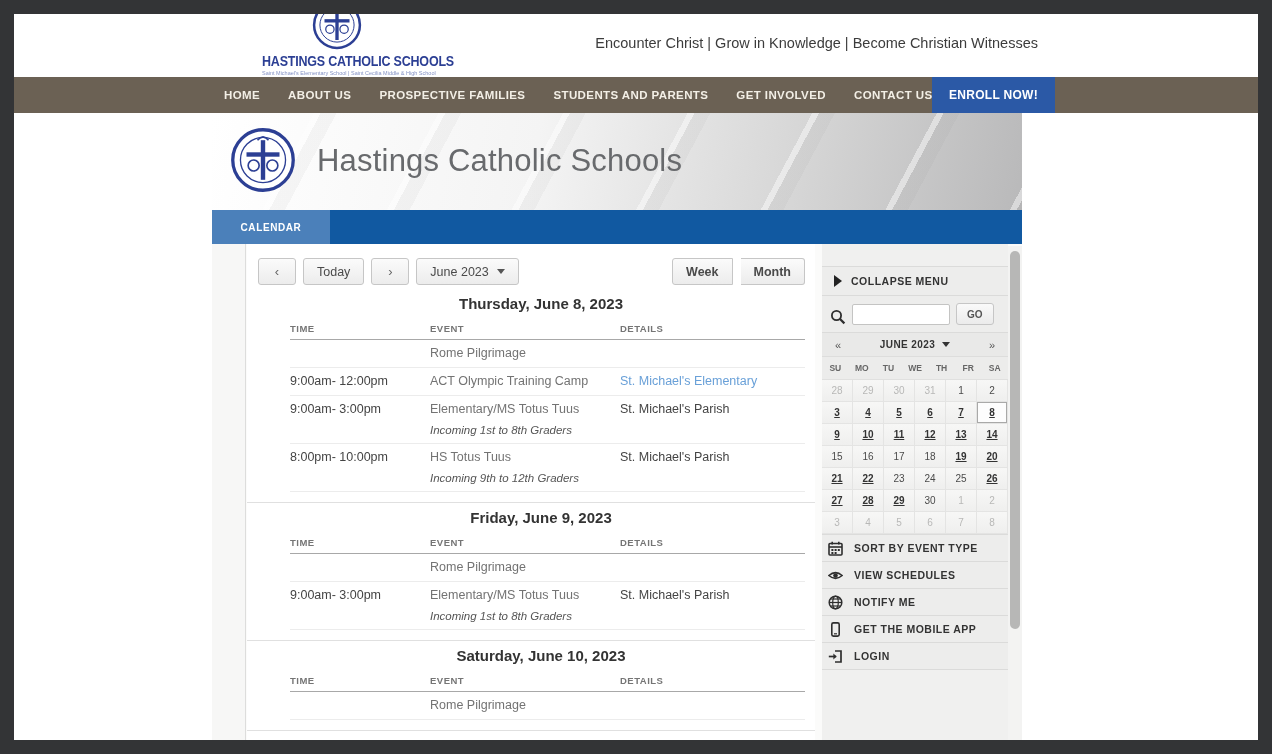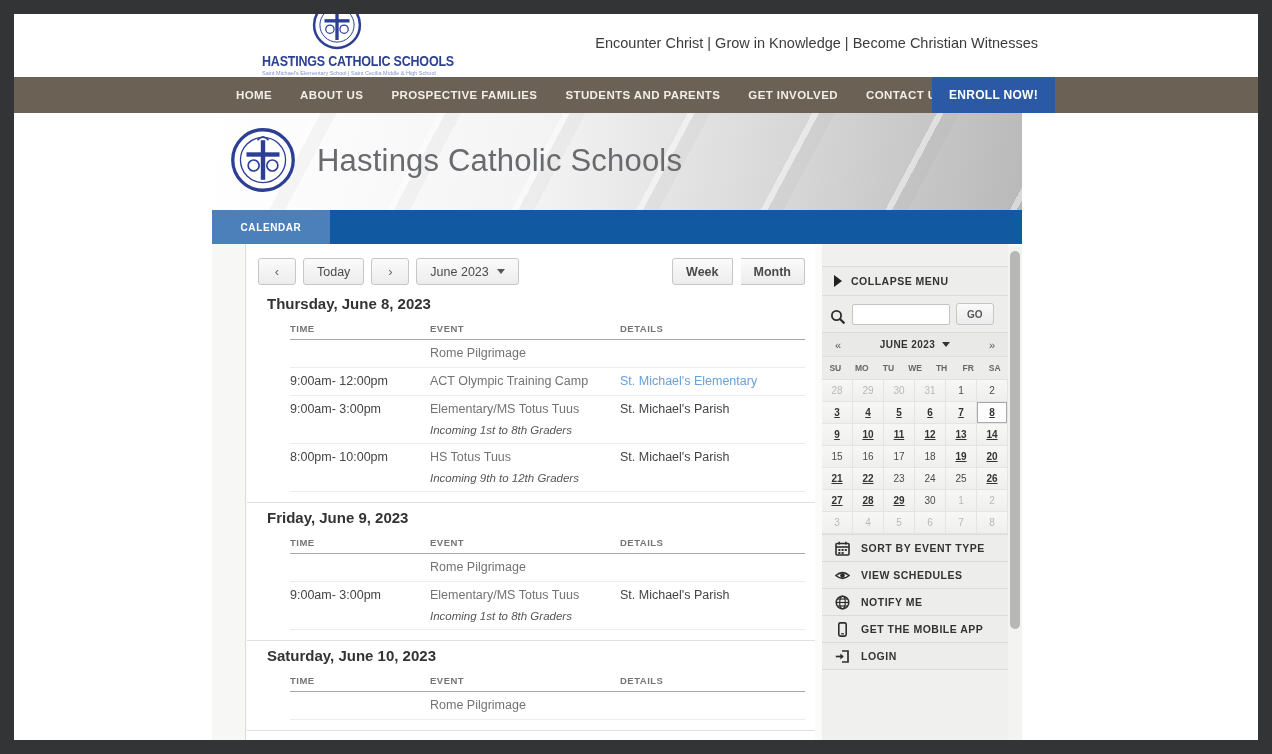--- a/index.html
+++ b/index.html
@@ -10,21 +10,21 @@
   
   .site-header { position:relative; height:63px; background:#fff; }
   .logo-block { position:absolute; left:248px; top:-14px; width:150px; text-align:center; }
   .logo-seal { width:50px; height:50px; margin:0 auto; }
   .logo-title { font-size:12.5px; font-weight:bold; color:#2c3f94; letter-spacing:-0.2px; white-space:nowrap; margin-top:1px; transform:scaleY(1.1); }
   .logo-subtitle { font-size:5.5px; color:#8492c5; white-space:nowrap; margin-top:1px; }
   .tagline { position:absolute; right:220px; top:21px; font-size:14.5px; color:#3c3c3c; }
 
   
   .nav-bar { position:relative; height:36px; background:#6b6154; }
-  .nav-list { position:absolute; left:208px; top:0; height:36px; display:flex; }
+  .nav-list { position:absolute; left:196px; top:0; height:36px; display:flex; }
   .nav-item { display:flex; align-items:center; padding:0 14px; font-size:11.5px; font-weight:bold; color:#f3efe6; letter-spacing:.4px; cursor:pointer; }
   .enroll-btn { position:absolute; left:918px; top:0; width:123px; height:36px; background:#2b59a6; color:#fff; font-size:12px; font-weight:bold; letter-spacing:.3px; display:flex; align-items:center; justify-content:center; cursor:pointer; }
 
   
   .content { position:absolute; left:198px; top:99px; width:810px; height:627px; }
 
   .banner { position:relative; height:97px; overflow:hidden;
     background:linear-gradient(100deg,#ffffff 0%,#f4f4f4 40%,#d6d6d6 72%,#b9b9ba 100%); }
   .banner::after { content:""; position:absolute; inset:0;
     background:repeating-linear-gradient(118deg, rgba(255,255,255,0) 0 90px, rgba(255,255,255,.45) 90px 96px, rgba(120,120,120,.06) 96px 110px); }
@@ -45,21 +45,21 @@
   .btn + .btn { margin-left:7px; }
   .caret-down { width:0; height:0; border-left:4px solid transparent; border-right:4px solid transparent; border-top:5px solid #555; margin-left:8px; }
   .tb-spacer { flex:1; }
   .btn-group { display:flex; }
   .btn-group .btn { border-radius:0; margin-left:8px;font-weight:bold; }
   .btn-group .btn:first-child { border-radius:3px 0 0 3px; }
   .btn-group .btn:last-child { border-radius:0 3px 3px 0; border-left:none; }
 
   .day-section { margin-top:10px; border-top:1px solid #e0e0e0; padding-top:4px; }
   .day-section:first-of-type { border-top:none; margin-top:10px; padding-top:0; }
-  .day-heading { margin:2px 0 8px 20px; font-size:15px; font-weight:bold; color:#333; line-height:17px; }
+  .day-heading { margin:2px 0 8px 20px; font-size:15px; font-weight:bold; color:#333; line-height:17px;text-align:center; }
   .tbl { margin:0 10px 0 43px; }
   .tbl-head { display:grid; grid-template-columns:140px 190px 1fr; padding:3px 0 5px; border-bottom:1px solid #a8a8a8; font-size:9.5px; font-weight:bold; color:#757575; letter-spacing:.5px; }
   .evt-row { display:grid; grid-template-columns:140px 190px 1fr; padding:6px 0; border-bottom:1px solid #ececec; font-size:12.5px; line-height:15px; color:#444; }
   .evt-link { color:#737373; text-decoration:none; cursor:pointer; }
   .evt-sub { font-style:italic; color:#555; font-size:11.5px; margin-top:6px; line-height:14px; }
   .details-link { color:#69a0d8; cursor:pointer; }
 
   
   .sidebar { position:absolute; left:610px; top:0; bottom:0; width:186px; background:#f0f0ef; }
   .sb-row { border-top:1px solid #dbdbda; border-bottom:1px solid #dbdbda; background:#ededec; }
@@ -76,21 +76,21 @@
   .mc-title { flex:1; text-align:center; font-size:10px; font-weight:bold; color:#333; letter-spacing:.4px; cursor:pointer; display:flex; align-items:center; justify-content:center; gap:7px; }
   .mc-caret { width:0; height:0; border-left:4px solid transparent; border-right:4px solid transparent; border-top:5px solid #333; }
   .mc-weekdays { display:grid; grid-template-columns:repeat(7,1fr); background:#ececeb; border-bottom:1px solid #e0e0df; }
   .mc-wd { text-align:center; font-size:8.5px; font-weight:bold; color:#666; padding:6px 0; }
   .mc-grid { display:grid; grid-template-columns:repeat(6,1fr); }
   .mc-cell { height:22px; display:flex; align-items:center; justify-content:center; font-size:10px; color:#4a4a4a; background:linear-gradient(#f7f7f6,#efefee); border-right:1px solid #e4e4e3; border-bottom:1px solid #e4e4e3; }
   .mc-cell.e { font-weight:bold; text-decoration:underline; color:#333; cursor:pointer; }
   .mc-cell.t { background:#fdfdfd; box-shadow:inset 0 0 0 1px #a9a9a8; }
   .mc-cell.o { color:#b8b8b7; }
 
-  .menu-item { display:flex; align-items:center; gap:11px; padding:6px 13px; background:#ededec; border-bottom:1px solid #dbdbda; cursor:pointer; height:27px; }
+  .menu-item { display:flex; align-items:center; gap:11px; padding:6px 6px; background:#ededec; border-bottom:1px solid #dbdbda; cursor:pointer; height:27px; }
   .menu-icon { width:15px; height:15px; flex:0 0 15px; display:flex; align-items:center; justify-content:center; }
   .menu-icon svg { width:15px; height:15px; }
 
   
   .scrollbar-track { position:absolute; left:796px; top:2px; bottom:0; width:14px; background:#f3f3f2; }
   .scrollbar-thumb { position:absolute; left:2px; top:5px; width:10px; height:378px; background:#b7b7b6; border-radius:5px; }
 </style>
 </head>
 <body>
 

